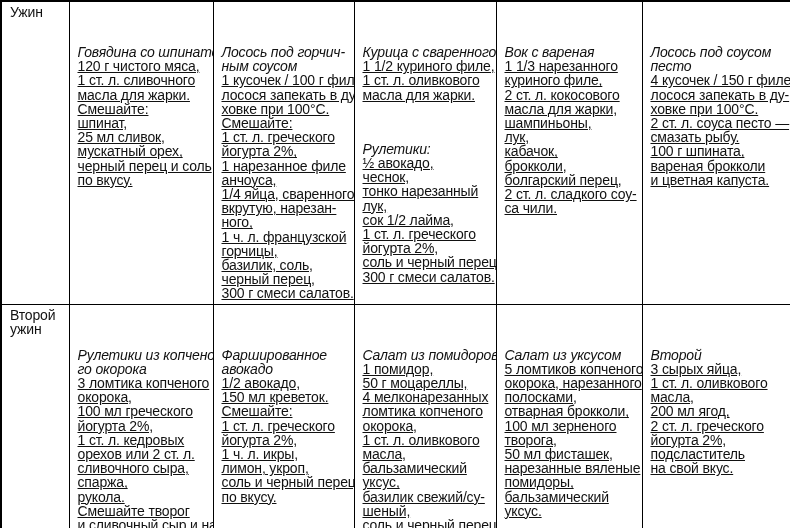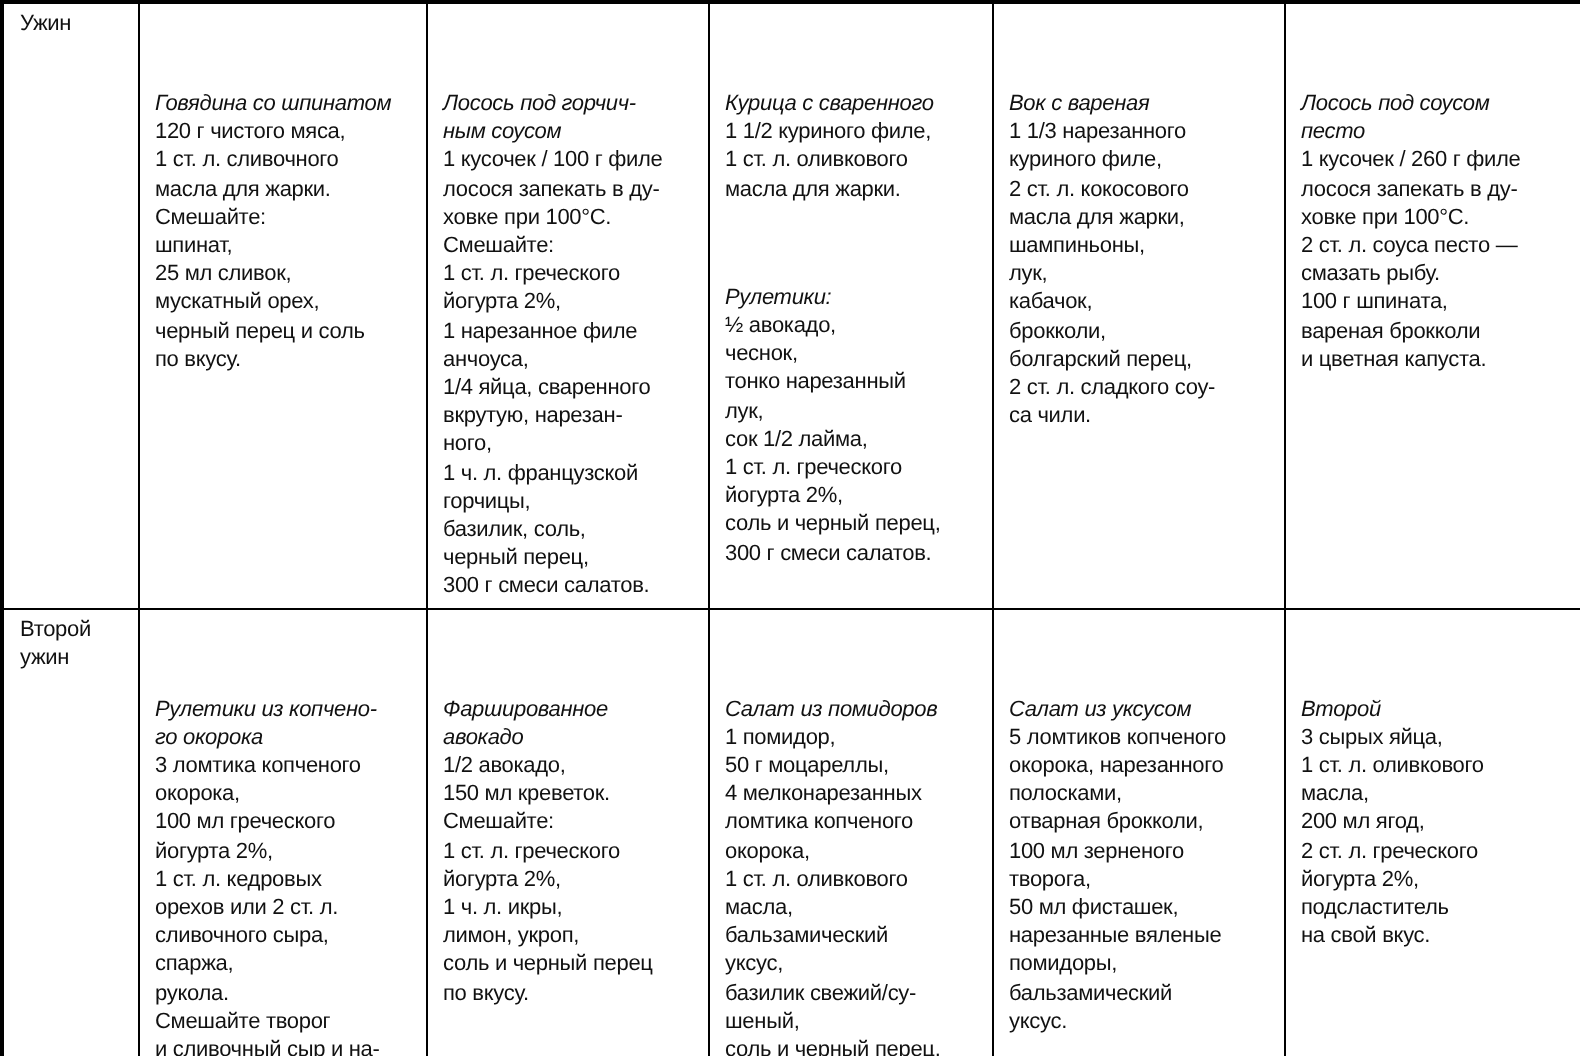--- a/index.html
+++ b/index.html
@@ -17,36 +17,37 @@
     border-collapse: collapse;
     table-layout: fixed;
     width: 790px;
     height: 526px;
     border: 2px solid #000000;
   }
   table.recipe-table td {
     border: 1px solid #000000;
     vertical-align: top;
     padding: 3px 4px 3px 8px;
-    font-size: 11px;
+    font-size: 14px;
     line-height: 14.2px;
     letter-spacing: -0.15px;
     overflow: hidden;
   }
   tr.row-dinner { height: 249px; }
   .label-cell {
     white-space: pre-line;
   }
   .seg-title {
     font-style: italic;
     white-space: pre;
     margin-top: 40px;
   }
   .seg-body {
     white-space: pre;
+    text-decoration: underline;
   }
 </style>
 </head>
 <body>
 
 <table class="recipe-table">
   <colgroup>
     <col style="width:68px">
     <col style="width:144px">
     <col style="width:141px">
@@ -115,21 +116,21 @@
 лук,
 кабачок,
 брокколи,
 болгарский перец,
 2 ст. л. сладкого соу-
 са чили.</div>
         </td>
         <td class="recipe-cell">
           <div class="seg-title">Лосось под соусом
 песто</div>
-          <div class="seg-body">1 кусочек / 260 г филе
+          <div class="seg-body">4 кусочек / 150 г филе
 лосося запекать в ду-
 ховке при 100°С.
 2 ст. л. соуса песто —
 смазать рыбу.
 100 г шпината,
 вареная брокколи
 и цветная капуста.</div>
         </td>
       </tr>
       <tr class="row-second-dinner">

